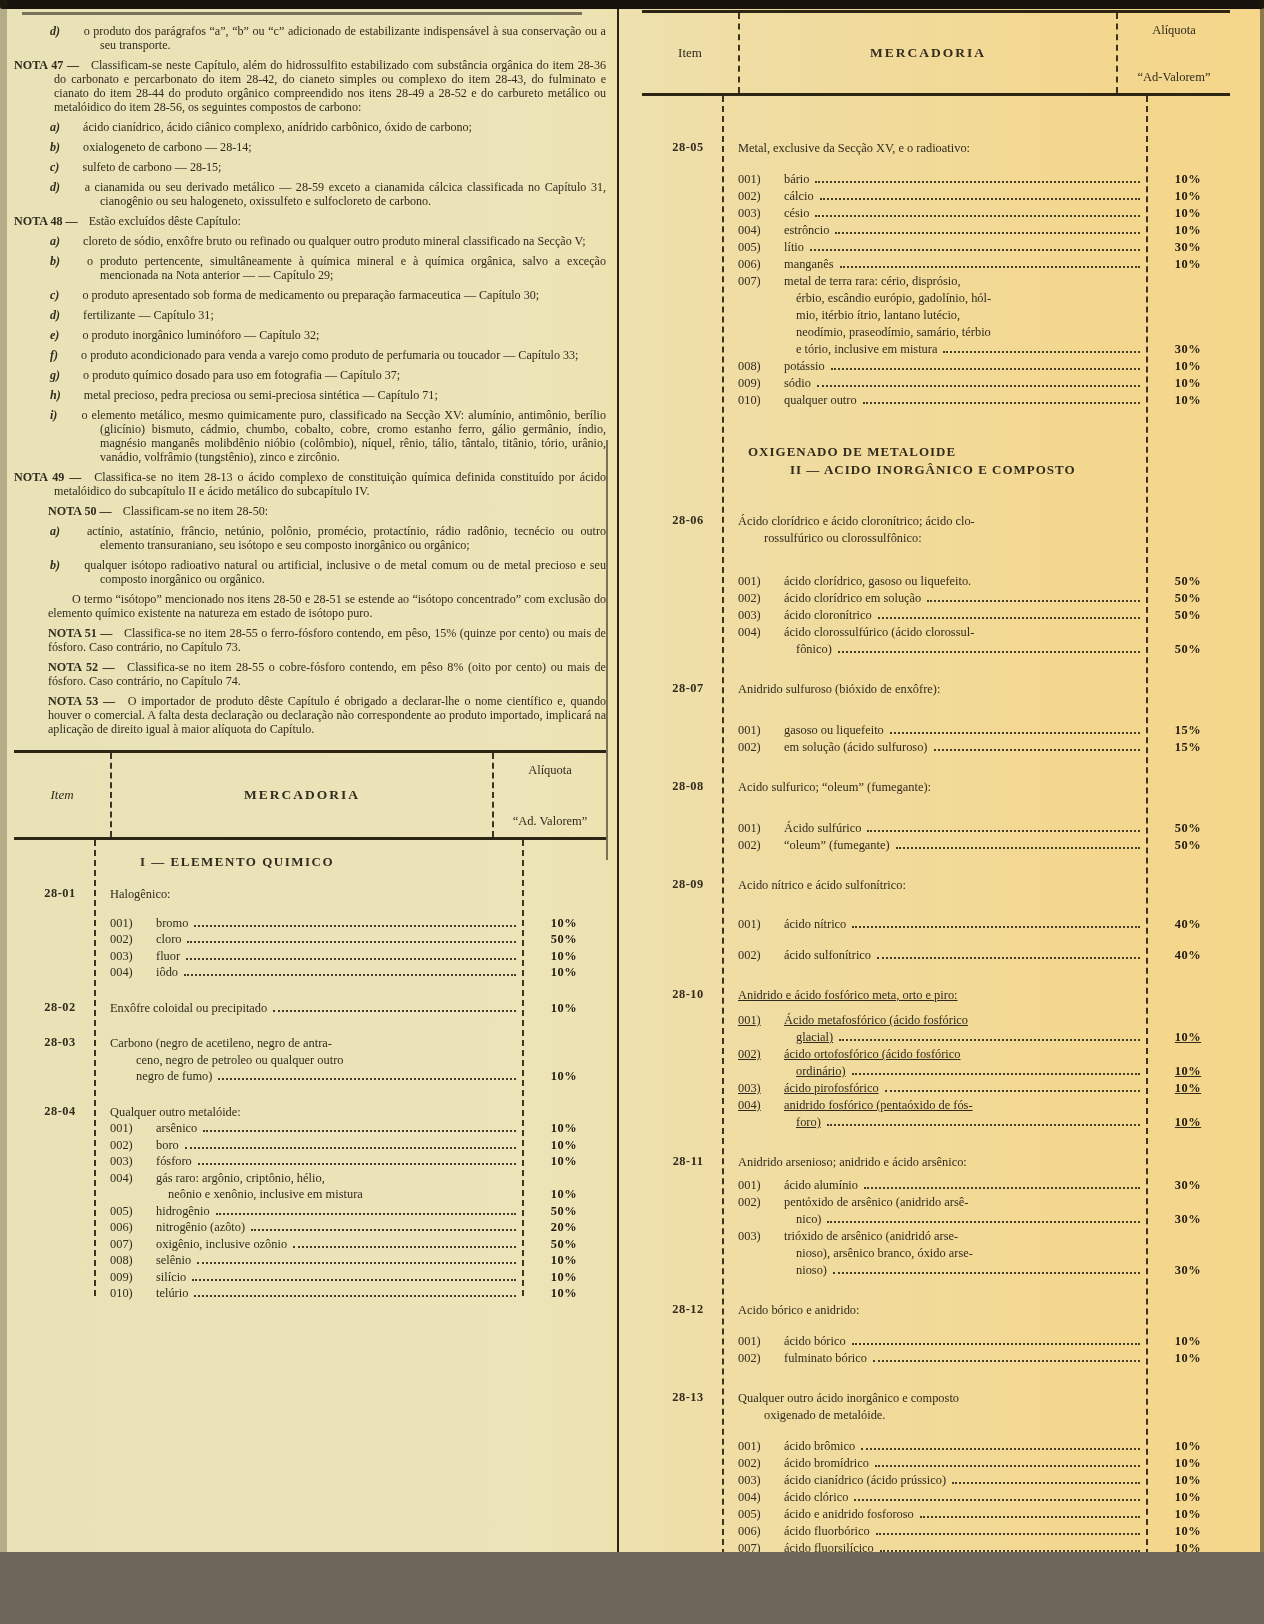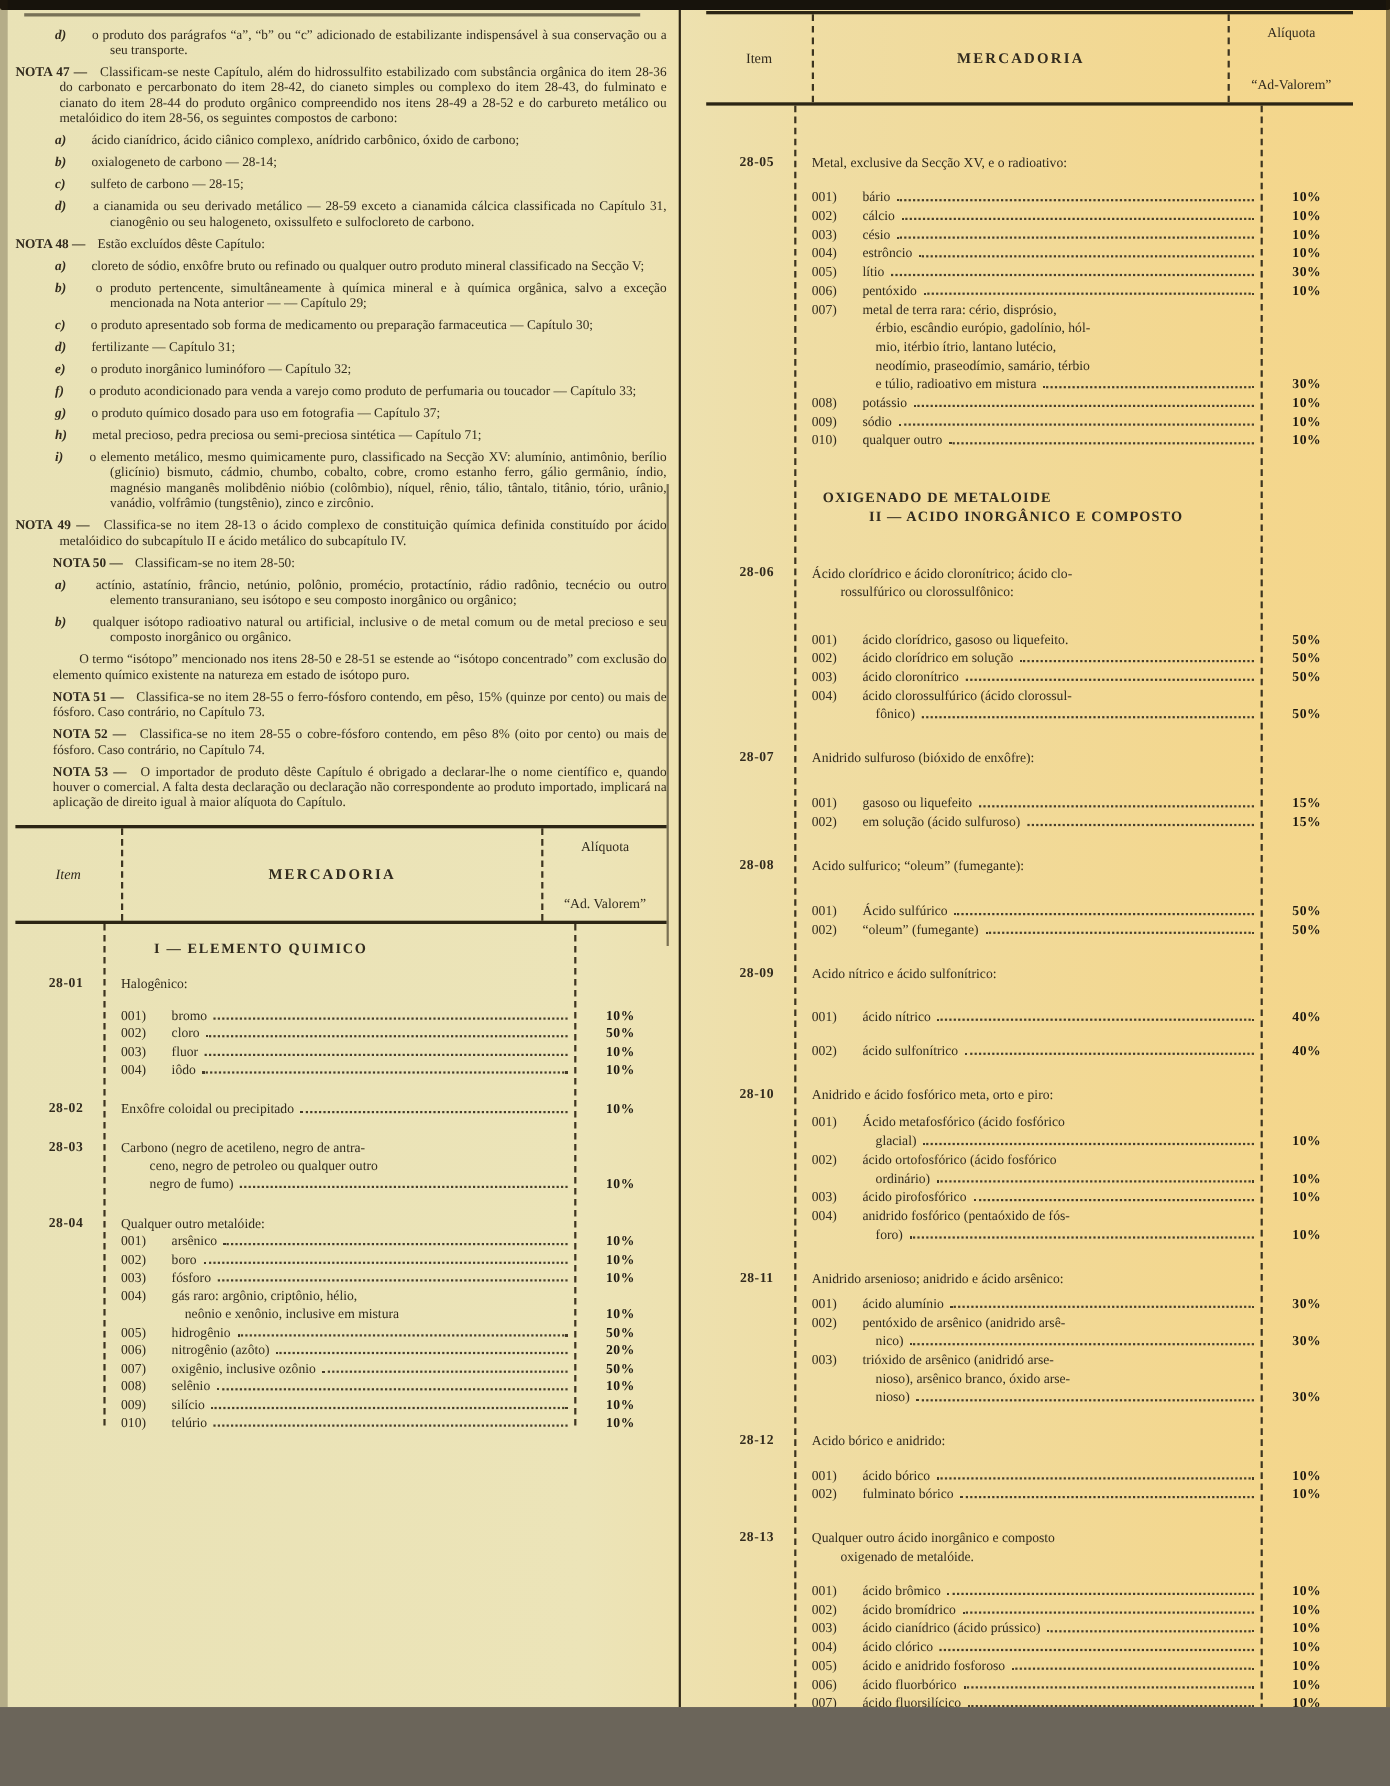--- a/index.html
+++ b/index.html
@@ -297,21 +297,21 @@
                 <span class="rate">10%</span>
               </div>
               <div class="line i1">
                 <span class="scode">005)</span>
                 <span class="t">lítio</span>
                 <span class="dots on"></span>
                 <span class="rate">30%</span>
               </div>
               <div class="line i1">
                 <span class="scode">006)</span>
-                <span class="t">pentóxido</span>
+                <span class="t">manganês</span>
                 <span class="dots on"></span>
                 <span class="rate">10%</span>
               </div>
               <div class="line i1">
                 <span class="scode">007)</span>
                 <span class="t">metal de terra rara: cério, disprósio,</span>
                 <span class="dots"></span>
                 <span class="rate"></span>
               </div>
               <div class="line i2">
@@ -323,21 +323,21 @@
                 <span class="t">mio, itérbio ítrio, lantano lutécio,</span>
                 <span class="dots"></span>
                 <span class="rate"></span>
               </div>
               <div class="line i2">
                 <span class="t">neodímio, praseodímio, samário, térbio</span>
                 <span class="dots"></span>
                 <span class="rate"></span>
               </div>
               <div class="line i2">
-                <span class="t">e túlio, radioativo em mistura</span>
+                <span class="t">e tório, inclusive em mistura</span>
                 <span class="dots on"></span>
                 <span class="rate">30%</span>
               </div>
               <div class="line i1">
                 <span class="scode">008)</span>
                 <span class="t">potássio</span>
                 <span class="dots on"></span>
                 <span class="rate">10%</span>
               </div>
               <div class="line i1">
@@ -452,21 +452,21 @@
                 <span class="dots on"></span>
                 <span class="rate">40%</span>
               </div>
               <div class="line i1" style="margin-top: 14px;">
                 <span class="scode">002)</span>
                 <span class="t">ácido sulfonítrico</span>
                 <span class="dots on"></span>
                 <span class="rate">40%</span>
               </div>
             </div>
-            <div class="entry" style="margin-top: 8px;">
+            <div class="entry" style="margin-top: 8px; text-decoration: underline;">
               <div class="icode">28-10</div>
               <div class="line i0">
                 <span class="t">Anidrido e ácido fosfórico meta, orto e piro:</span>
                 <span class="dots"></span>
                 <span class="rate"></span>
               </div>
               <div class="line i1" style="margin-top: 8px;">
                 <span class="scode">001)</span>
                 <span class="t">Ácido metafosfórico (ácido fosfórico</span>
                 <span class="dots"></span>

